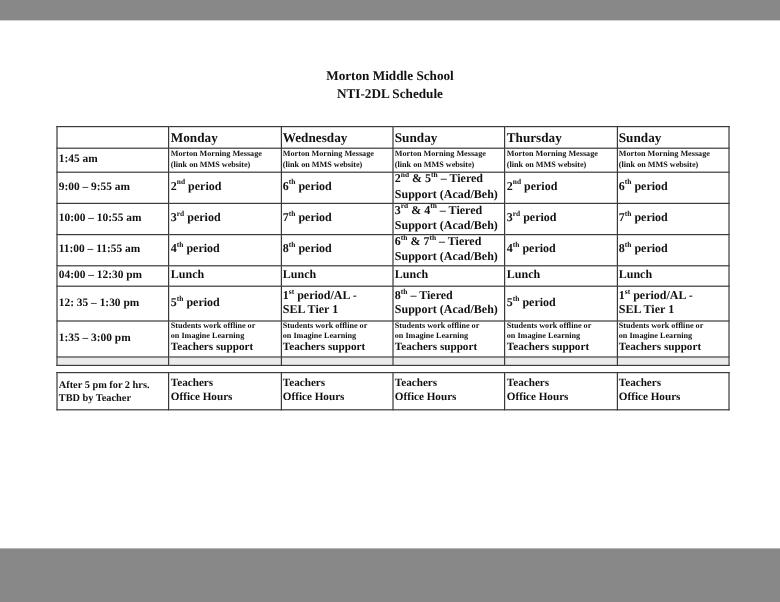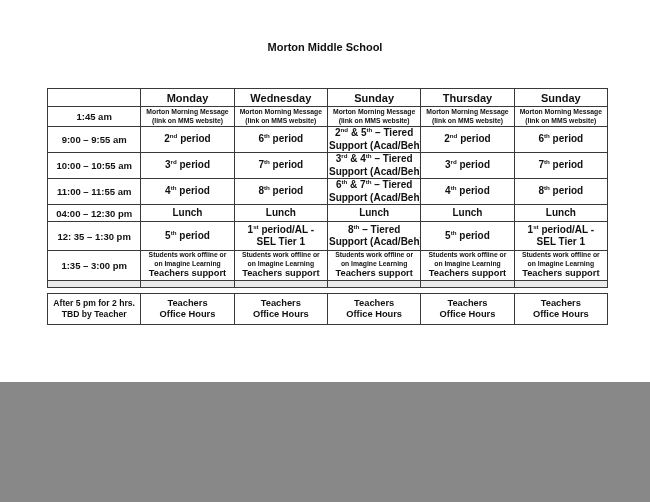--- a/index.html
+++ b/index.html
@@ -1,39 +1,39 @@
 <!DOCTYPE html>
 <html><head>
 <meta charset="utf-8">
 <style>
   * { margin:0; padding:0; box-sizing:border-box; }
   html,body { background:#888; }
   .page {
     position:relative;
-    width:650px; height:382px;
-    margin:0 auto;
+    width:650px; height:440px;
+    margin:17px auto;
     background:#ffffff;
-    font-family:Liberation Sans, sans-serif;
+    font-family:Liberation Serif, serif;
     color:#111;
     overflow:hidden;
   }
   .doc-title {
     position:absolute; top:40px; left:0; right:0;
     text-align:center;
     font-weight:bold; font-size:11px; line-height:15px;
   }
   table.sched {
     position:absolute; left:47px; width:561px;
     border-collapse:collapse; table-layout:fixed;
   }
   table.sched-main { top:88px; }
   table.sched-after { top:293px; }
   .sched th, .sched td {
     border:1px solid #3a3a3a;
-    text-align:center; vertical-align:middle;
+    text-align:left; vertical-align:middle;
     padding:0 1px;
     overflow:hidden;
   }
   .sched thead tr { height:18px; }
   .sched th { font-size:11px; font-weight:bold; }
   .time-cell { font-size:9.5px; font-weight:bold; line-height:11px; }
   .sched-after .time-cell { font-size:8.6px; line-height:11px; }
   .ln { white-space:nowrap; }
   .ln.large  { font-size:10px;  font-weight:bold; line-height:12.5px; }
   .ln.medium { font-size:9.3px; font-weight:bold; line-height:11.5px; }
@@ -60,20 +60,21 @@
     font-size:6.5px; color:#222;
   }
 </style>
 </head>
 <body>
 
 <div class="page">
 
   <div class="doc-title">
     <div>Morton Middle School</div>
+    <div>NTI-2DL Schedule</div>
   </div>
 
   <table class="sched sched-main">
     <thead>
       <tr id="header-row">
           <th></th>
           <th>Monday</th>
           <th>Wednesday</th>
           <th>Sunday</th>
           <th>Thursday</th>

